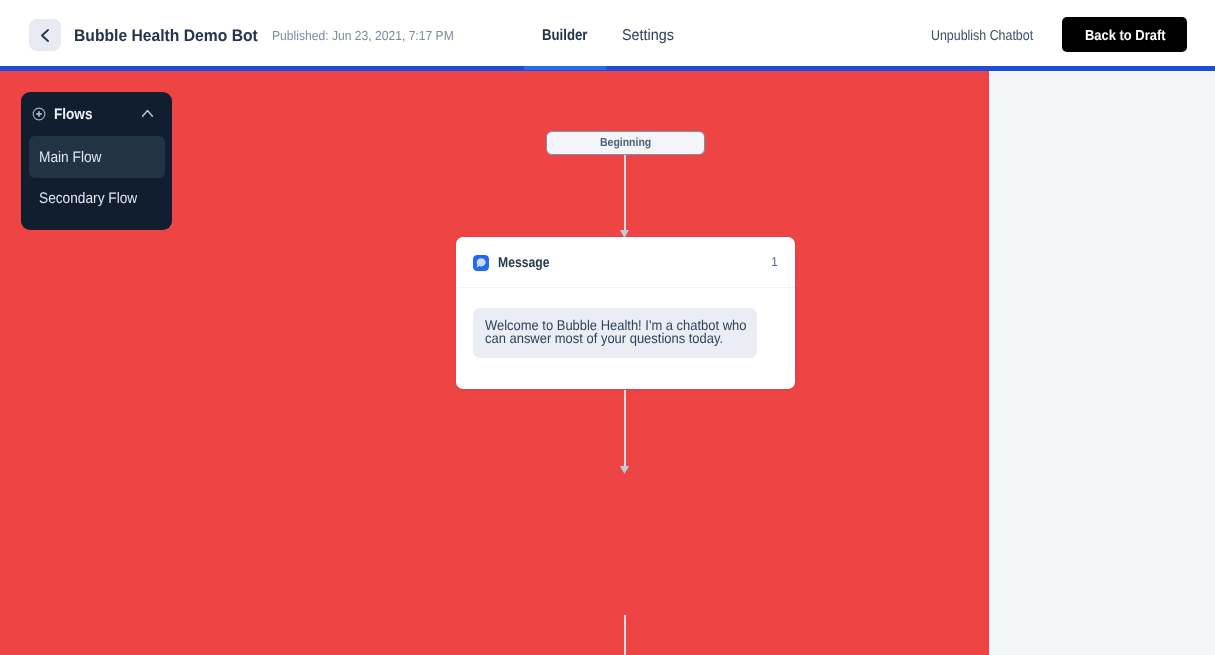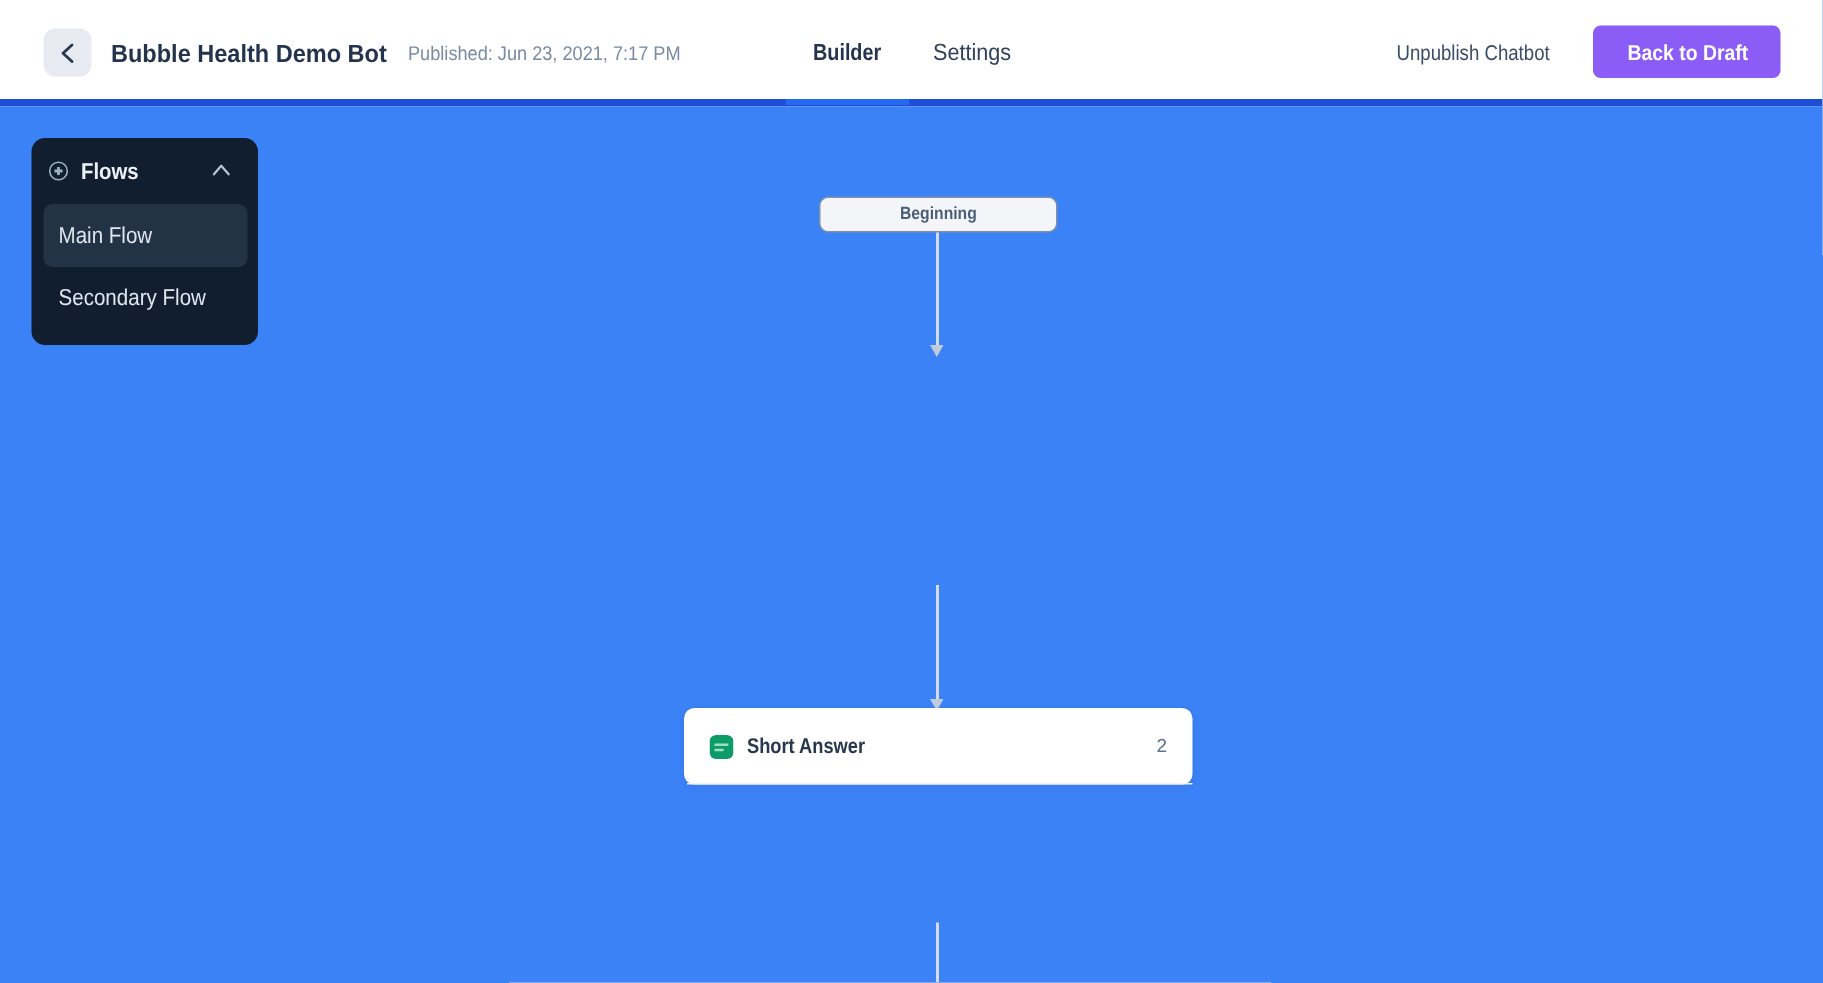--- a/index.html
+++ b/index.html
@@ -26,41 +26,41 @@
             transform-origin:0 50%;}
   .tab.t0{left:0;width:81px;}
   .tab.t1{left:81px;width:99px;text-decoration:underline;}
   .tab.t0 .lbl{left:18px;font-weight:bold;color:#24344c;transform:scaleX(0.846);}
   .tab.t1 .lbl{left:17px;color:#2e4159;transform:scaleX(0.923);}
   .tab-underline{position:absolute;left:0;bottom:0px;width:82px;height:4px;background:#2569f3;}
 
   .unpublish{position:absolute;left:931px;top:28px;font-size:14.3px;color:#3b4d66;
              white-space:nowrap;cursor:pointer;transform:scaleX(0.868);transform-origin:0 50%;}
   .primary-btn{position:absolute;left:1062px;top:17px;width:125px;height:35px;border-radius:5px;
-               background:#8b5cf6;cursor:pointer;}
+               background:#000000;cursor:pointer;}
   .primary-btn .lbl{position:absolute;left:23px;top:11px;color:#fff;font-size:14.4px;
                     font-weight:bold;white-space:nowrap;transform:scaleX(0.899);transform-origin:0 50%;}
 
   
   .flows{position:absolute;left:21px;top:92px;width:151px;height:138px;background:#101e30;
          border-radius:9px;box-sizing:border-box;z-index:5;}
   .flows-head{position:absolute;left:0;top:0;width:151px;height:56px;}
   .flows-plus{position:absolute;left:11px;top:15px;width:14px;height:14px;cursor:pointer;}
   .flows-title{position:absolute;left:33px;top:14px;font-size:15.3px;font-weight:bold;color:#eef2f7;
                white-space:nowrap;transform:scaleX(0.887);transform-origin:0 50%;}
   .flows-collapse{position:absolute;left:118px;top:14px;width:17px;height:14px;cursor:pointer;}
   .flow-item{position:absolute;left:8px;width:136px;height:42px;border-radius:6px;cursor:pointer;}
   .flow-item .lbl{position:absolute;left:10px;top:13px;font-size:15.3px;color:#dfe6ee;
                   white-space:nowrap;transform:scaleX(0.896);transform-origin:0 50%;}
   .flow-item.sel{background:#233346;}
   .fi0{top:44px;}
   .fi1{top:85px;}
 
   
-  .canvas{position:absolute;left:0;top:71px;width:1215px;height:584px;background:#3b82f6;overflow:hidden;}
+  .canvas{position:absolute;left:0;top:71px;width:989px;height:584px;background:#ef4444;overflow:hidden;}
   .start-node{position:absolute;left:546px;top:60px;width:159px;height:24px;border:1px solid #7f90a8;
               border-radius:6px;background:#f4f5f8;box-sizing:border-box;cursor:pointer;}
   .start-node .lbl{position:absolute;left:53px;top:3px;font-size:11.8px;font-weight:bold;color:#4a5e78;
                    white-space:nowrap;transform:scaleX(0.888);transform-origin:0 50%;}
   .conn{position:absolute;left:624px;width:2px;background:#d3dbe6;}
   .arrow{position:absolute;width:9px;height:8px;}
   .card{position:absolute;left:456px;width:339px;background:#fff;border-radius:7px;
         box-shadow:0 2px 5px rgba(50,70,100,0.07), 0 0 0 1px rgba(50,70,100,0.035);}
   .card-head{position:relative;height:51px;}
   .card-head:after{content:"";position:absolute;left:2px;right:0;bottom:0;height:1px;background:#f1f3f7;}
@@ -132,34 +132,41 @@
   <div class="canvas">
     <div class="start-node">
       <span class="lbl">Beginning</span>
     </div>
 
     <div class="conn" style="top:84px;height:75px;"></div>
     <svg class="arrow" style="left:620px;top:159px;" viewBox="0 0 9 8">
       <path d="M0 0 L9 0 L4.5 8 Z" fill="#bfcbdb"></path>
     </svg>
 
+    <div class="card c1" style="top:166px;">
+      <div class="card-head">
+        <svg class="card-icon" viewBox="0 0 16 16">
+          <rect x="0" y="0" width="16" height="16" rx="4" fill="#2569f3"></rect>
+          <path d="M8.2 3.2 C10.75 3.2 12.7 5.0 12.7 7.3 C12.7 9.6 10.75 11.4 8.2 11.4 C7.45 11.4 6.75 11.25 6.15 10.97 L3.3 12.75 L4.35 9.9 C3.95 9.16 3.7 8.27 3.7 7.3 C3.7 5.0 5.65 3.2 8.2 3.2 Z" fill="#ccd9f8"></path>
+        </svg>
+        <div class="card-type">Message</div>
+        <div class="card-idx">1</div>
+      </div>
+      <div class="card-body" style="height:101px;position:relative;">
+        <div class="bubble">
+          <span class="ln l1">Welcome to Bubble Health! I'm a chatbot who</span>
+          <span class="ln l2">can answer most of your questions today.</span>
+        </div>
+      </div>
+    </div>
 
     <div class="conn" style="top:319px;height:76px;"></div>
     <svg class="arrow" style="left:620px;top:395px;" viewBox="0 0 9 8">
       <path d="M0 0 L9 0 L4.5 8 Z" fill="#bfcbdb"></path>
     </svg>
 
     <div class="card c2" style="top:401px;">
-      <div class="card-head">
-        <svg class="card-icon" viewBox="0 0 16 16">
-          <rect x="0" y="0" width="16" height="16" rx="4.2" fill="#0d9c69"></rect>
-          <rect x="3.2" y="5.7" width="9.4" height="1.7" rx="0.8" fill="#9fdec6"></rect>
-          <rect x="3.2" y="9.1" width="6.4" height="1.7" rx="0.8" fill="#9fdec6"></rect>
-        </svg>
-        <div class="card-type">Short Answer</div>
-        <div class="card-idx">2</div>
-      </div>
     </div>
 
     <div class="conn" style="top:544px;height:40px;"></div>
   </div>
 
 </div>
 
 </body></html>

